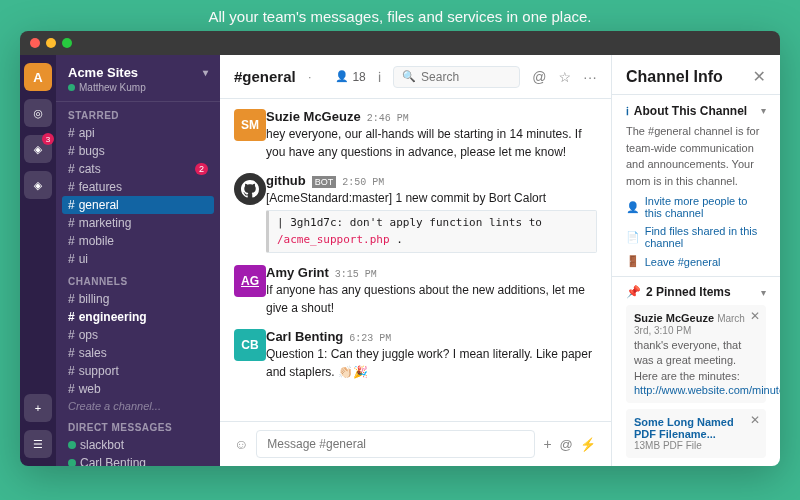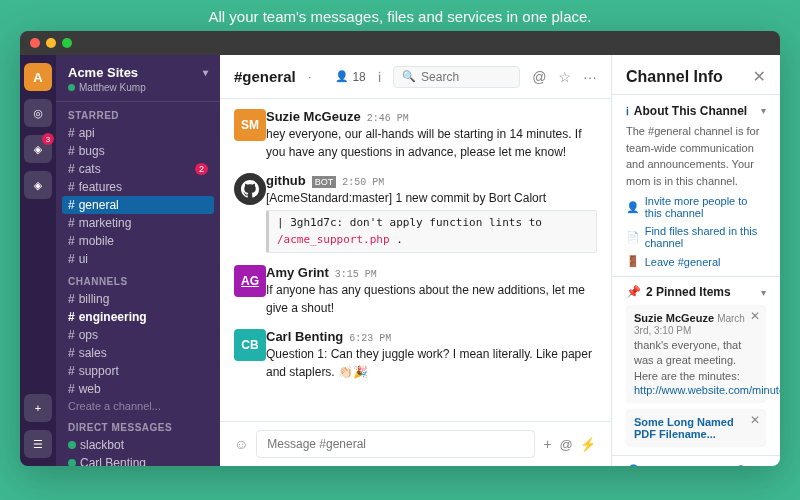--- a/index.html
+++ b/index.html
@@ -400,21 +400,21 @@
       <div class="sidebar-item"><span>#</span> mobile</div>
       <div class="sidebar-item"><span>#</span> ui</div>
 
       <div class="sidebar-section-label">CHANNELS</div>
       <div class="sidebar-item"><span>#</span> billing</div>
       <div class="sidebar-item" style="color:white; font-weight:600;"><span>#</span> engineering</div>
       <div class="sidebar-item"><span>#</span> ops</div>
       <div class="sidebar-item"><span>#</span> sales</div>
       <div class="sidebar-item"><span>#</span> support</div>
       <div class="sidebar-item"><span>#</span> web</div>
-      <div class="sidebar-item" style="color:rgba(255,255,255,0.4); font-size:11px;">Create a channel...</div>
+      <div class="sidebar-item" style="color:rgba(255,255,255,0.4); font-style:italic; font-size:11px;">Create a channel...</div>
 
       <div class="sidebar-section-label">DIRECT MESSAGES</div>
       <div class="sidebar-item">
         <span style="width:8px;height:8px;border-radius:50%;background:#2BAC76;display:inline-block;flex-shrink:0;"></span> slackbot
       </div>
       <div class="sidebar-item">
         <span style="width:8px;height:8px;border-radius:50%;background:#2BAC76;display:inline-block;flex-shrink:0;"></span> Carl Benting
       </div>
 
     </div>
@@ -543,20 +543,21 @@
         <div class="pinned-item">
           <span class="pinned-close">✕</span>
           <span class="pinned-author">Suzie McGeuze </span>
           <span class="pinned-date">March 3rd, 3:10 PM</span>
           <div class="pinned-text">thank's everyone, that was a great meeting. Here are the minutes:</div>
           <a class="pinned-link">http://www.website.com/minutes</a>
         </div>
         <div class="pinned-file">
           <span class="pinned-close">✕</span>
           <div class="pinned-filename">Some Long Named PDF Filename...</div>
+          <div class="pinned-filesize">13MB PDF File</div>
         </div>
       </div>
 
       <div class="members-section">
         <div class="members-header">
           <span class="members-title">
             <span>👤</span>
             <span class="members-count">7/18 Members</span>
           </span>
           <div class="members-add">

